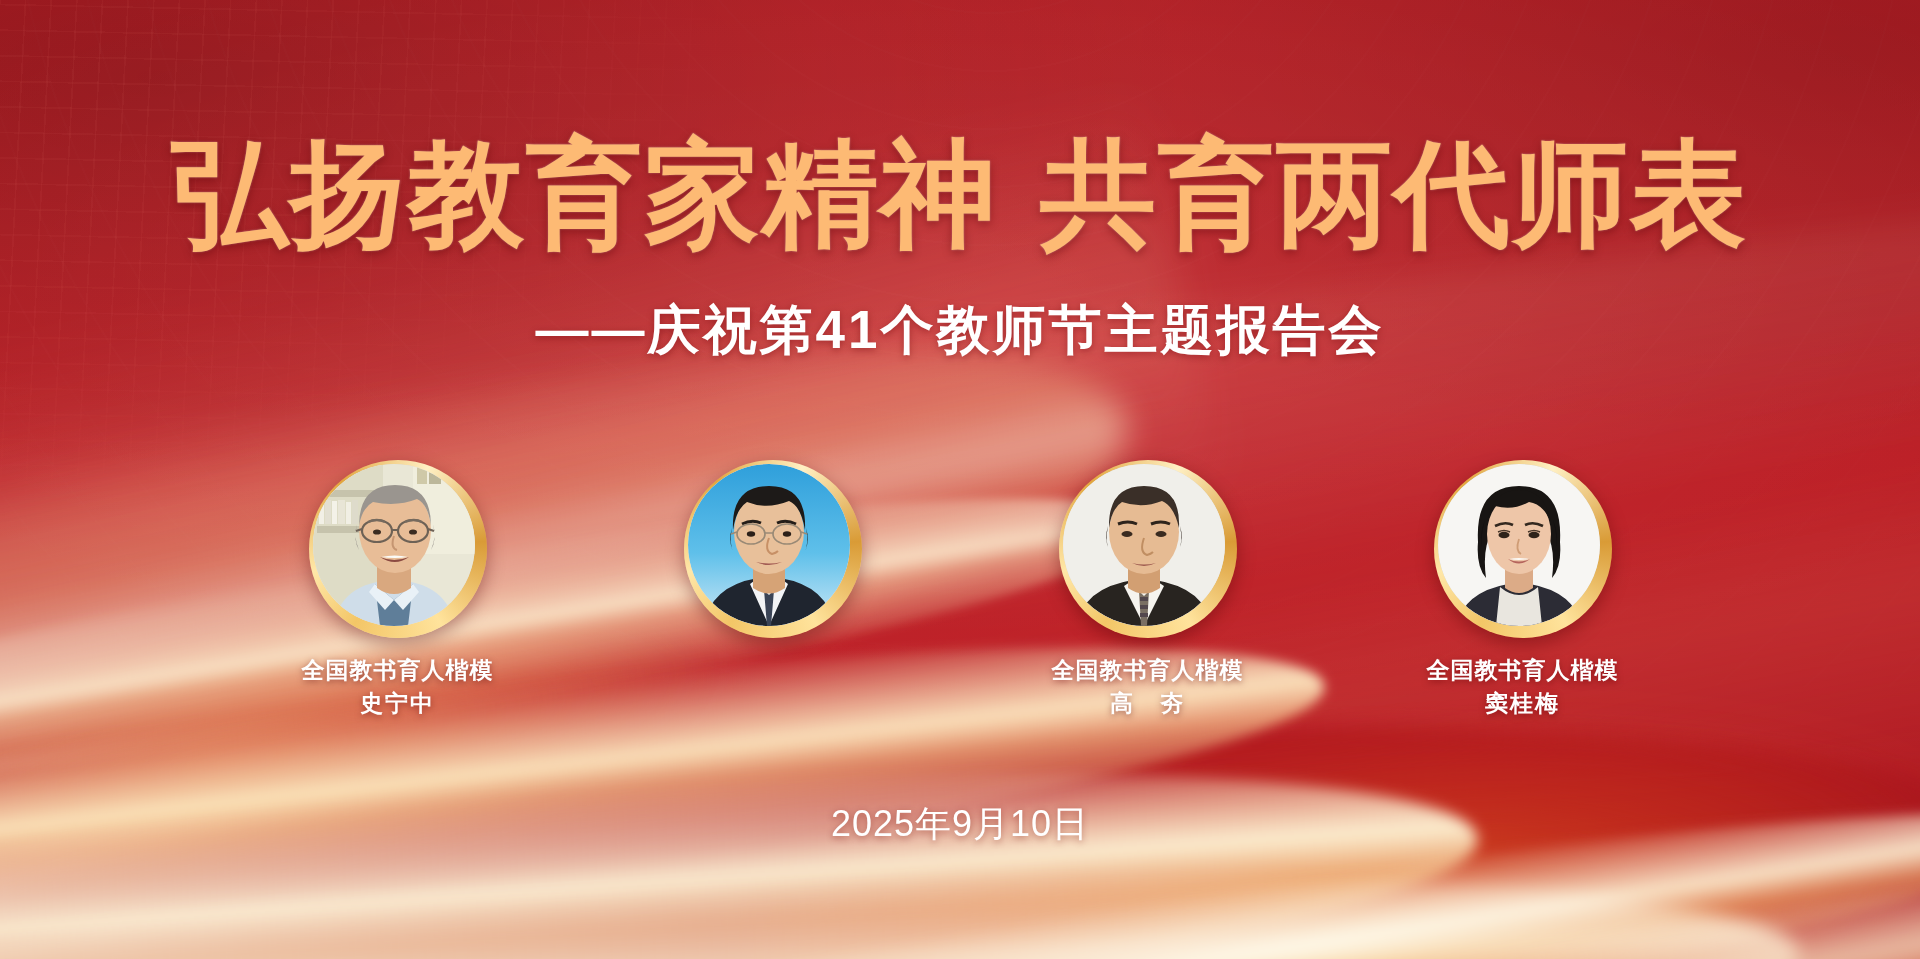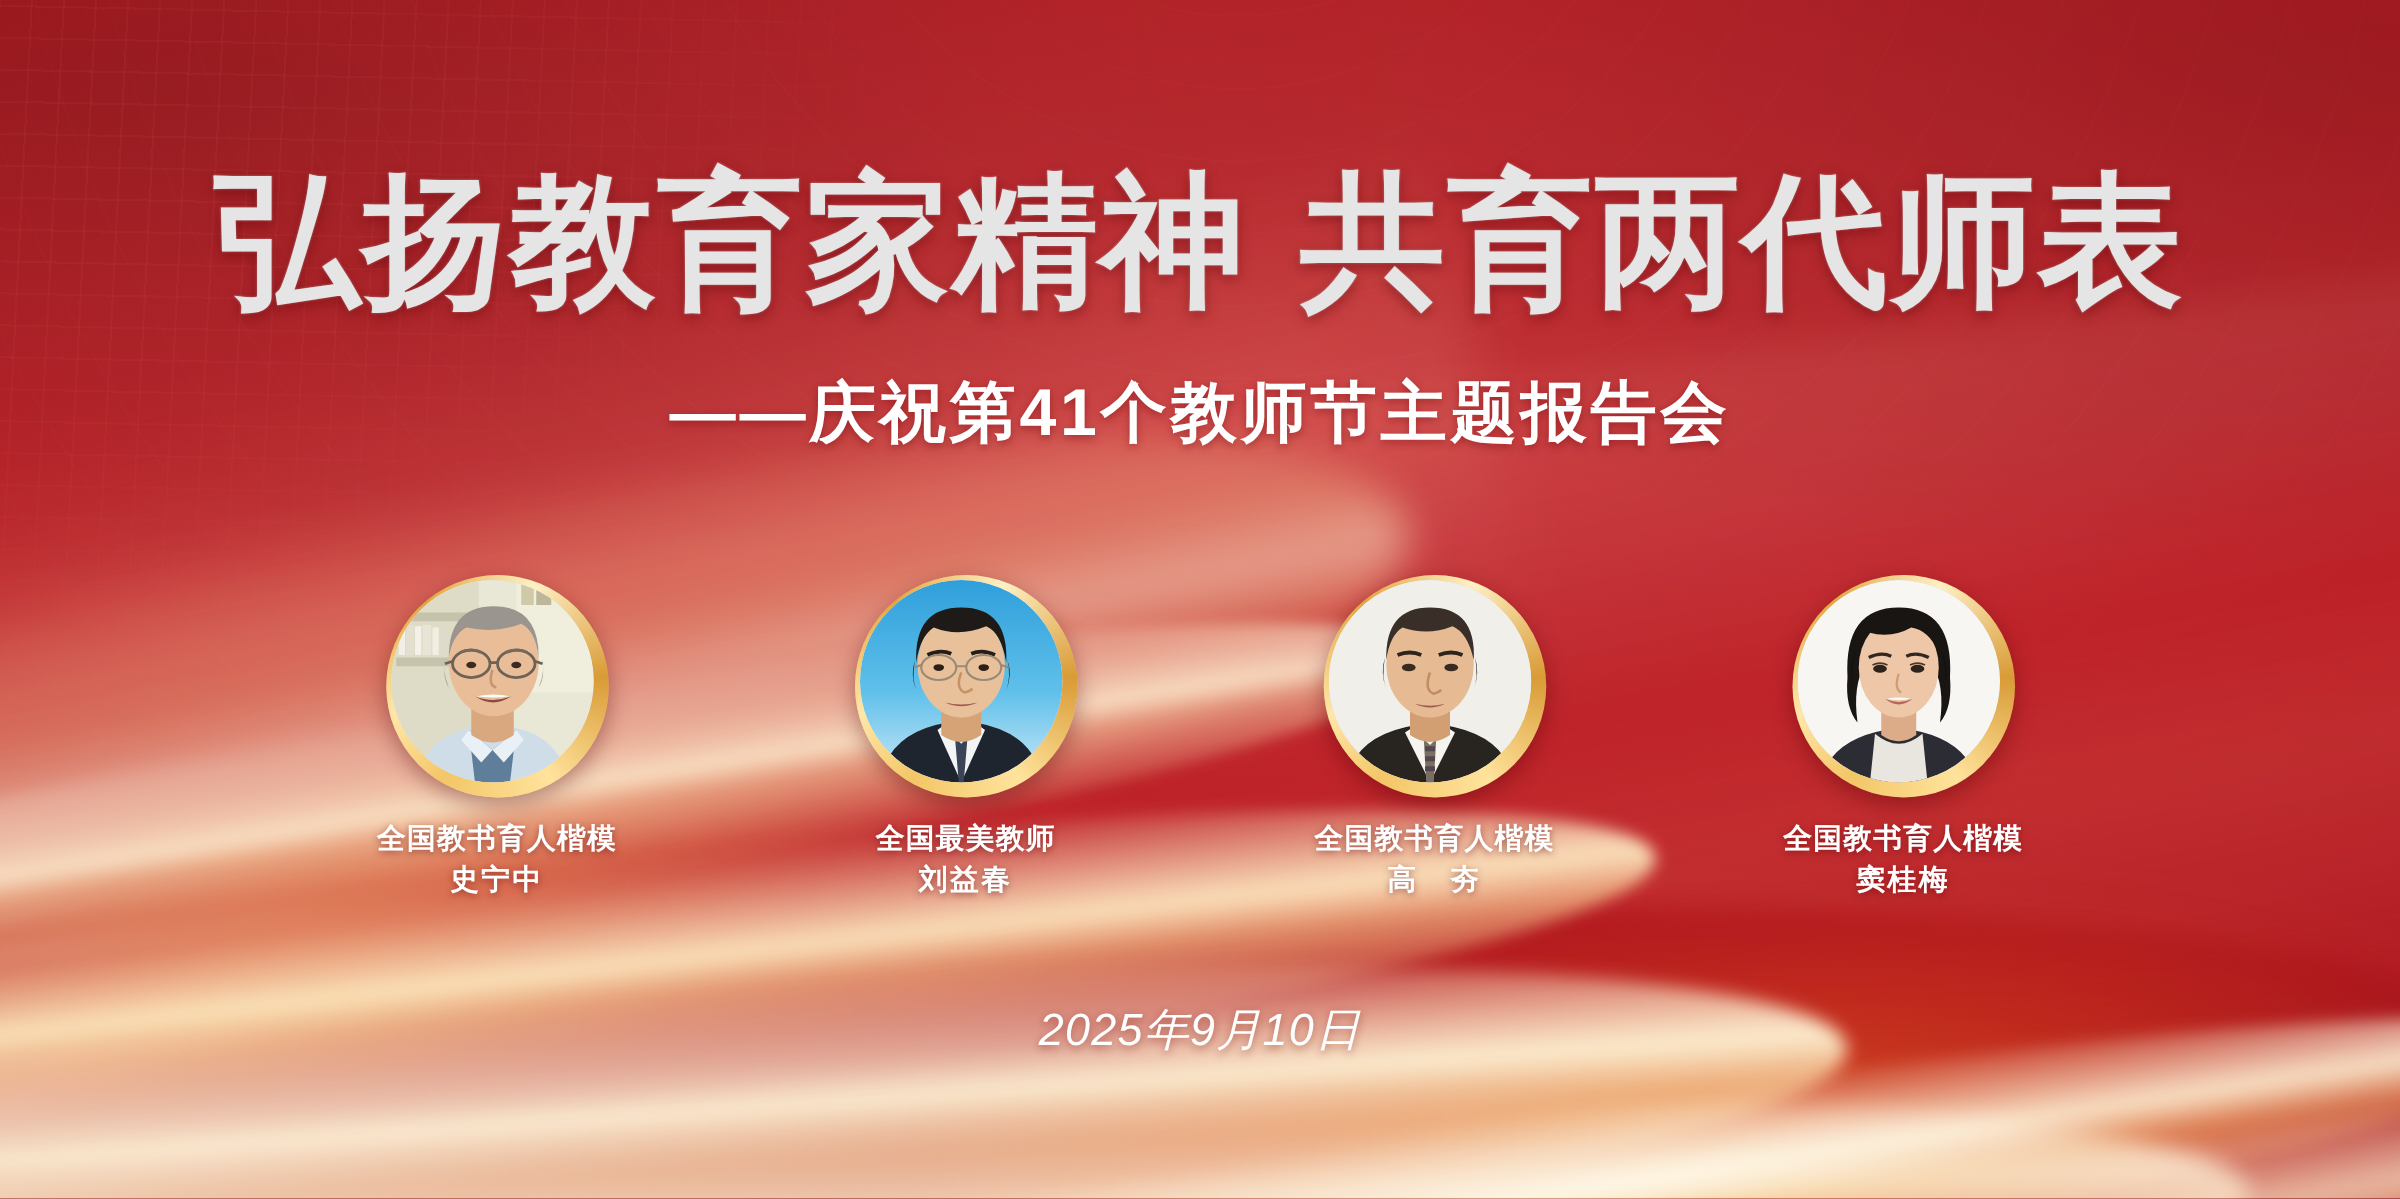--- a/index.html
+++ b/index.html
@@ -187,21 +187,21 @@
     position:absolute;left:0;right:0;top:132px;
     text-align:center;
     z-index:6;
   }
   .main-title{
     font-family:"DejaVu Serif","Liberation Serif",serif;
     font-weight:700;
     font-size:116px;
     line-height:1.06;
     letter-spacing:2px;
-    color:#e5e5e5;
+    color:#fdba74;
     white-space:nowrap;
     text-shadow:
       0 3px 10px rgba(90,0,6,0.45),
       0 0 2px rgba(255,255,255,0.5);
   }
   .main-title .gap{display:inline-block;width:42px;}
   .sub-title{
     margin-top:40px;
     font-family:"Liberation Sans","DejaVu Sans",sans-serif;
     font-weight:700;
@@ -255,21 +255,20 @@
   
   .date{
     position:absolute;left:0;right:0;top:800px;
     text-align:center;
     color:#ffffff;
     font-size:36px;
     font-weight:400;
     letter-spacing:1px;
     z-index:8;
     text-shadow:0 2px 7px rgba(110,10,0,0.45);
-    font-style:italic;
   }
 </style>
 </head>
 <body>
 
 <div id="stage">
 
   <div class="bg-base"></div>
   <div class="bg-arcs"></div>
   <div class="bg-mesh"></div>
@@ -402,24 +401,20 @@
               <ellipse cx="63" cy="70" rx="4.2" ry="2.7" fill="#2c2019"></ellipse>
               <ellipse cx="99" cy="70" rx="4.2" ry="2.7" fill="#2c2019"></ellipse>
 
               <path d="M81 74 q-5 13 3 16 q4 -1 6 -3" stroke="#c79066" stroke-width="2" fill="none"></path>
 
               <path d="M68 98 q13 6 26 0 q-13 3 -26 0z" fill="#a35c54"></path>
             </g>
           </svg>
         </div>
       </div>
-      <div class="caption">
-        <div>全国最美教师</div>
-        <div class="nm">刘益春</div>
-      </div>
     </div>
 
     <div class="person">
       <div class="avatar-ring">
         <div class="avatar">
           <svg viewBox="0 0 162 162">
             <defs>
                 <clipPath id="c3">
                   <circle cx="81" cy="81" r="81"></circle>
                 </clipPath>

